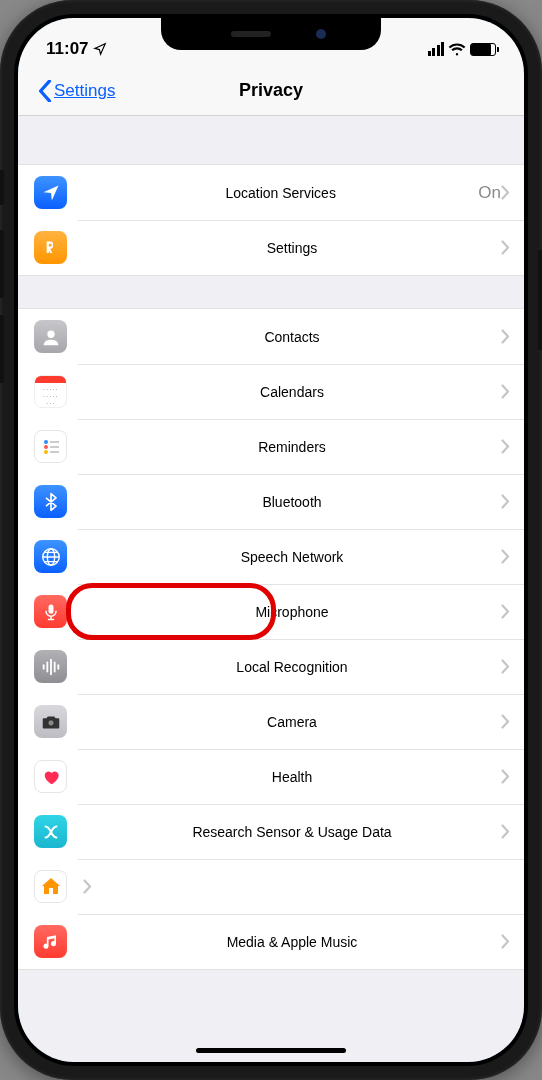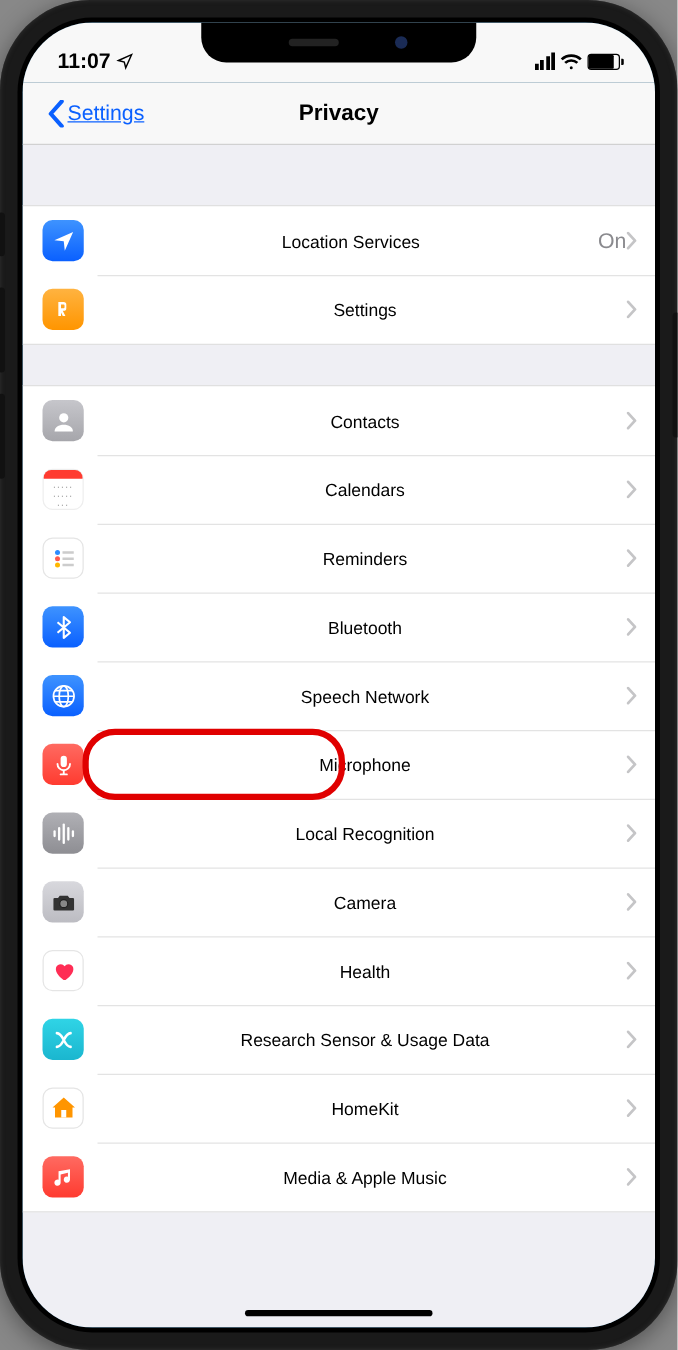--- a/index.html
+++ b/index.html
@@ -299,21 +299,20 @@
                 <path fill="none" stroke="#c5c5c7" stroke-width="2.2" stroke-linecap="round" stroke-linejoin="round" d="M1.5 1.5 L7 7.5 L1.5 13.5"></path>
               </svg>
           </div>
           <div class="row">
             <div class="icon bg-white">
               <svg width="24" height="24" viewBox="0 0 24 24">
                   <path fill="#ff9500" d="M12 3l9 8h-2v8H5v-8H3z"></path>
                   <path fill="#fff" d="M10 13h4v6h-4z"></path>
                 </svg>
             </div>
-            <div class="label">HomeKit</div>
             <svg class="chev" width="9" height="15" viewBox="0 0 9 15">
                 <path fill="none" stroke="#c5c5c7" stroke-width="2.2" stroke-linecap="round" stroke-linejoin="round" d="M1.5 1.5 L7 7.5 L1.5 13.5"></path>
               </svg>
           </div>
           <div class="row">
             <div class="icon bg-red">
               <svg width="20" height="20" viewBox="0 0 24 24">
                   <path fill="#fff" d="M9 17a3 3 0 11-2-2.83V6l11-2v10a3 3 0 11-2-2.83V7.5L9 9z"></path>
                 </svg>
             </div>

